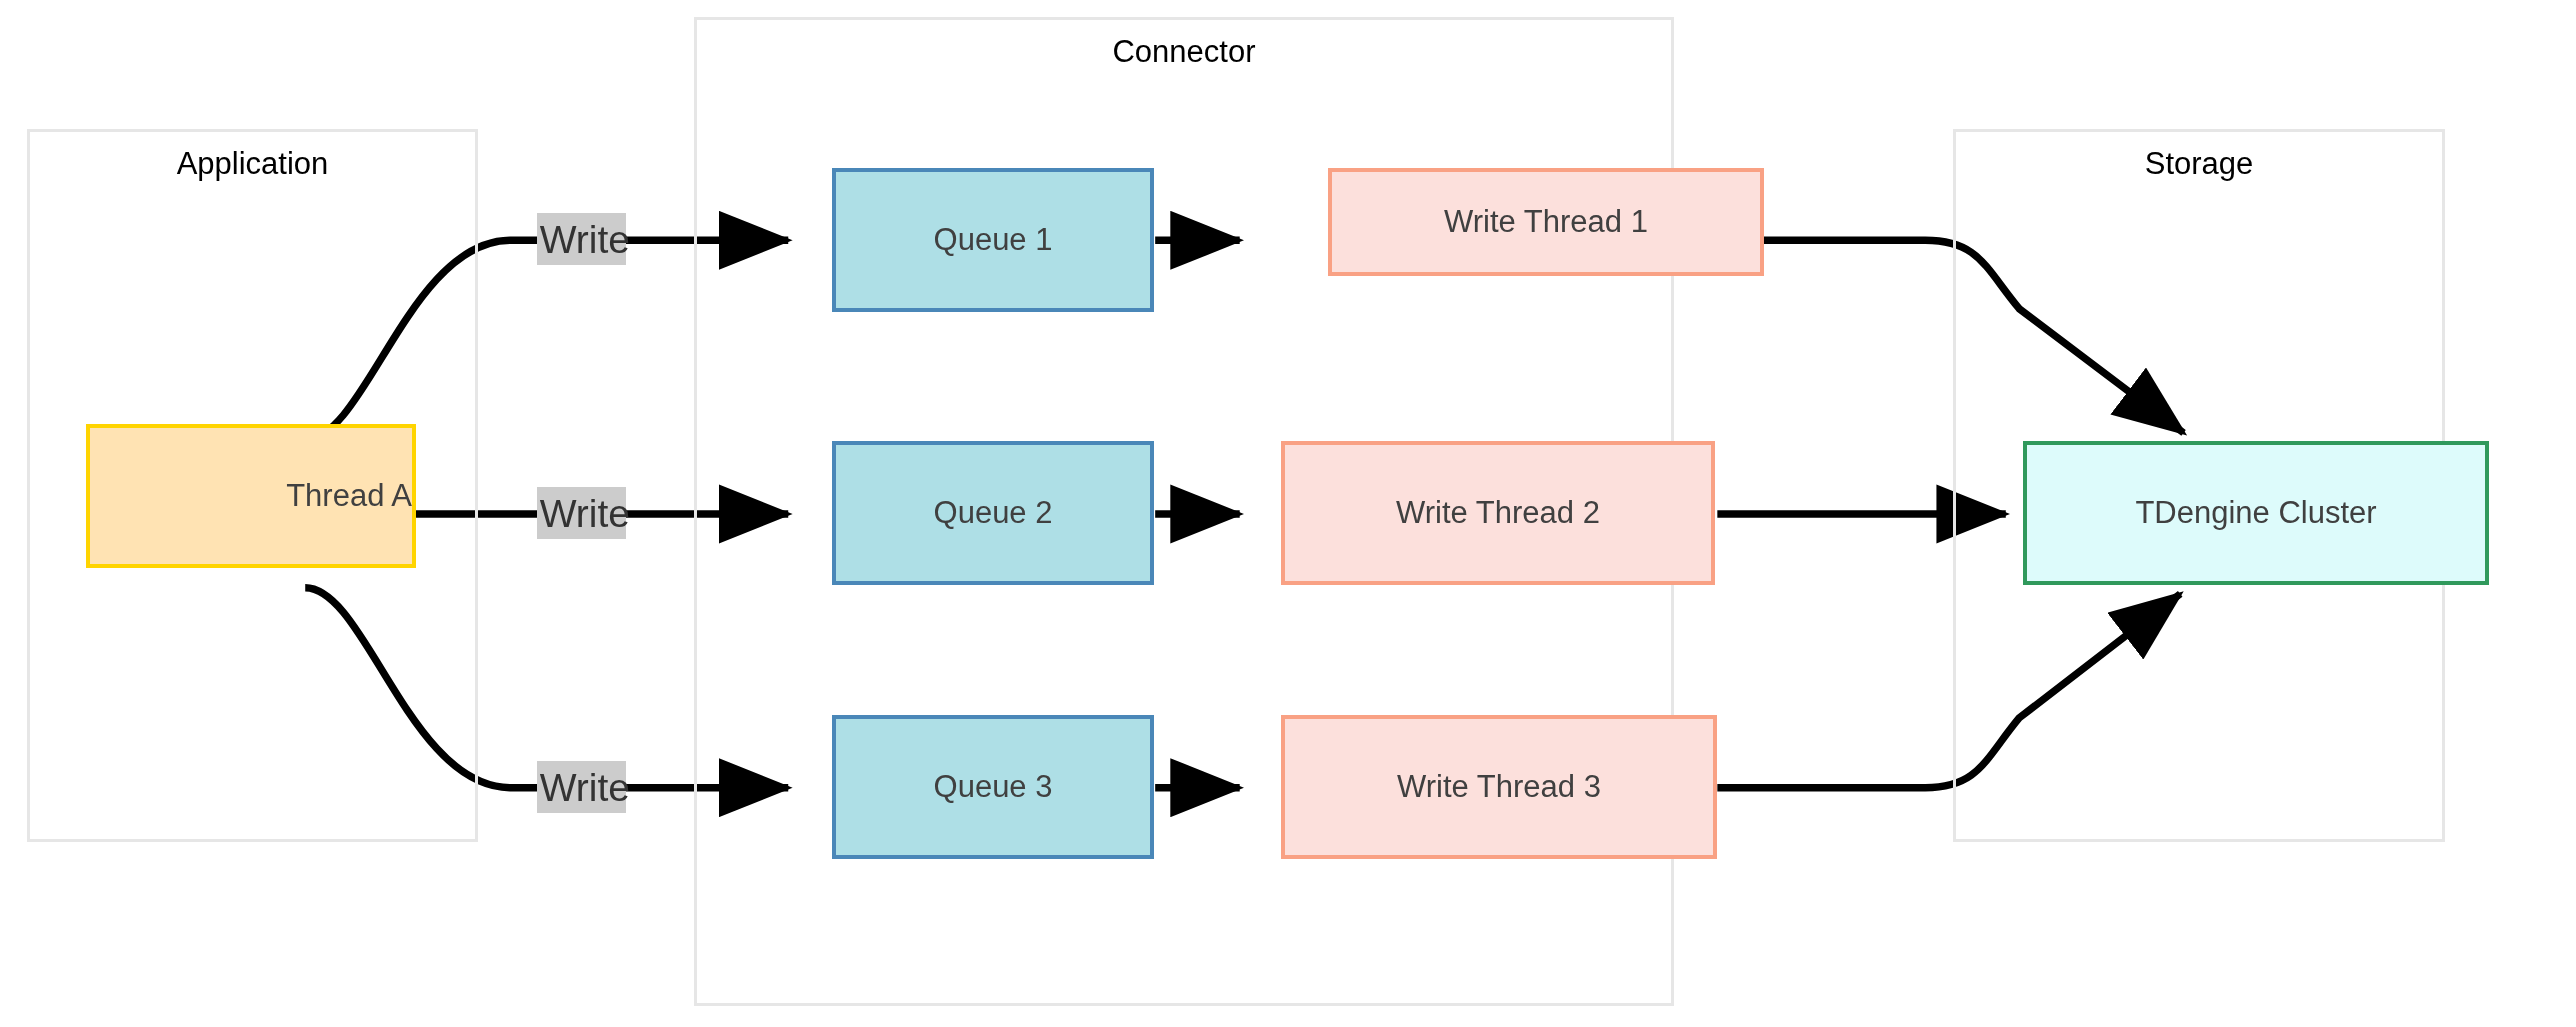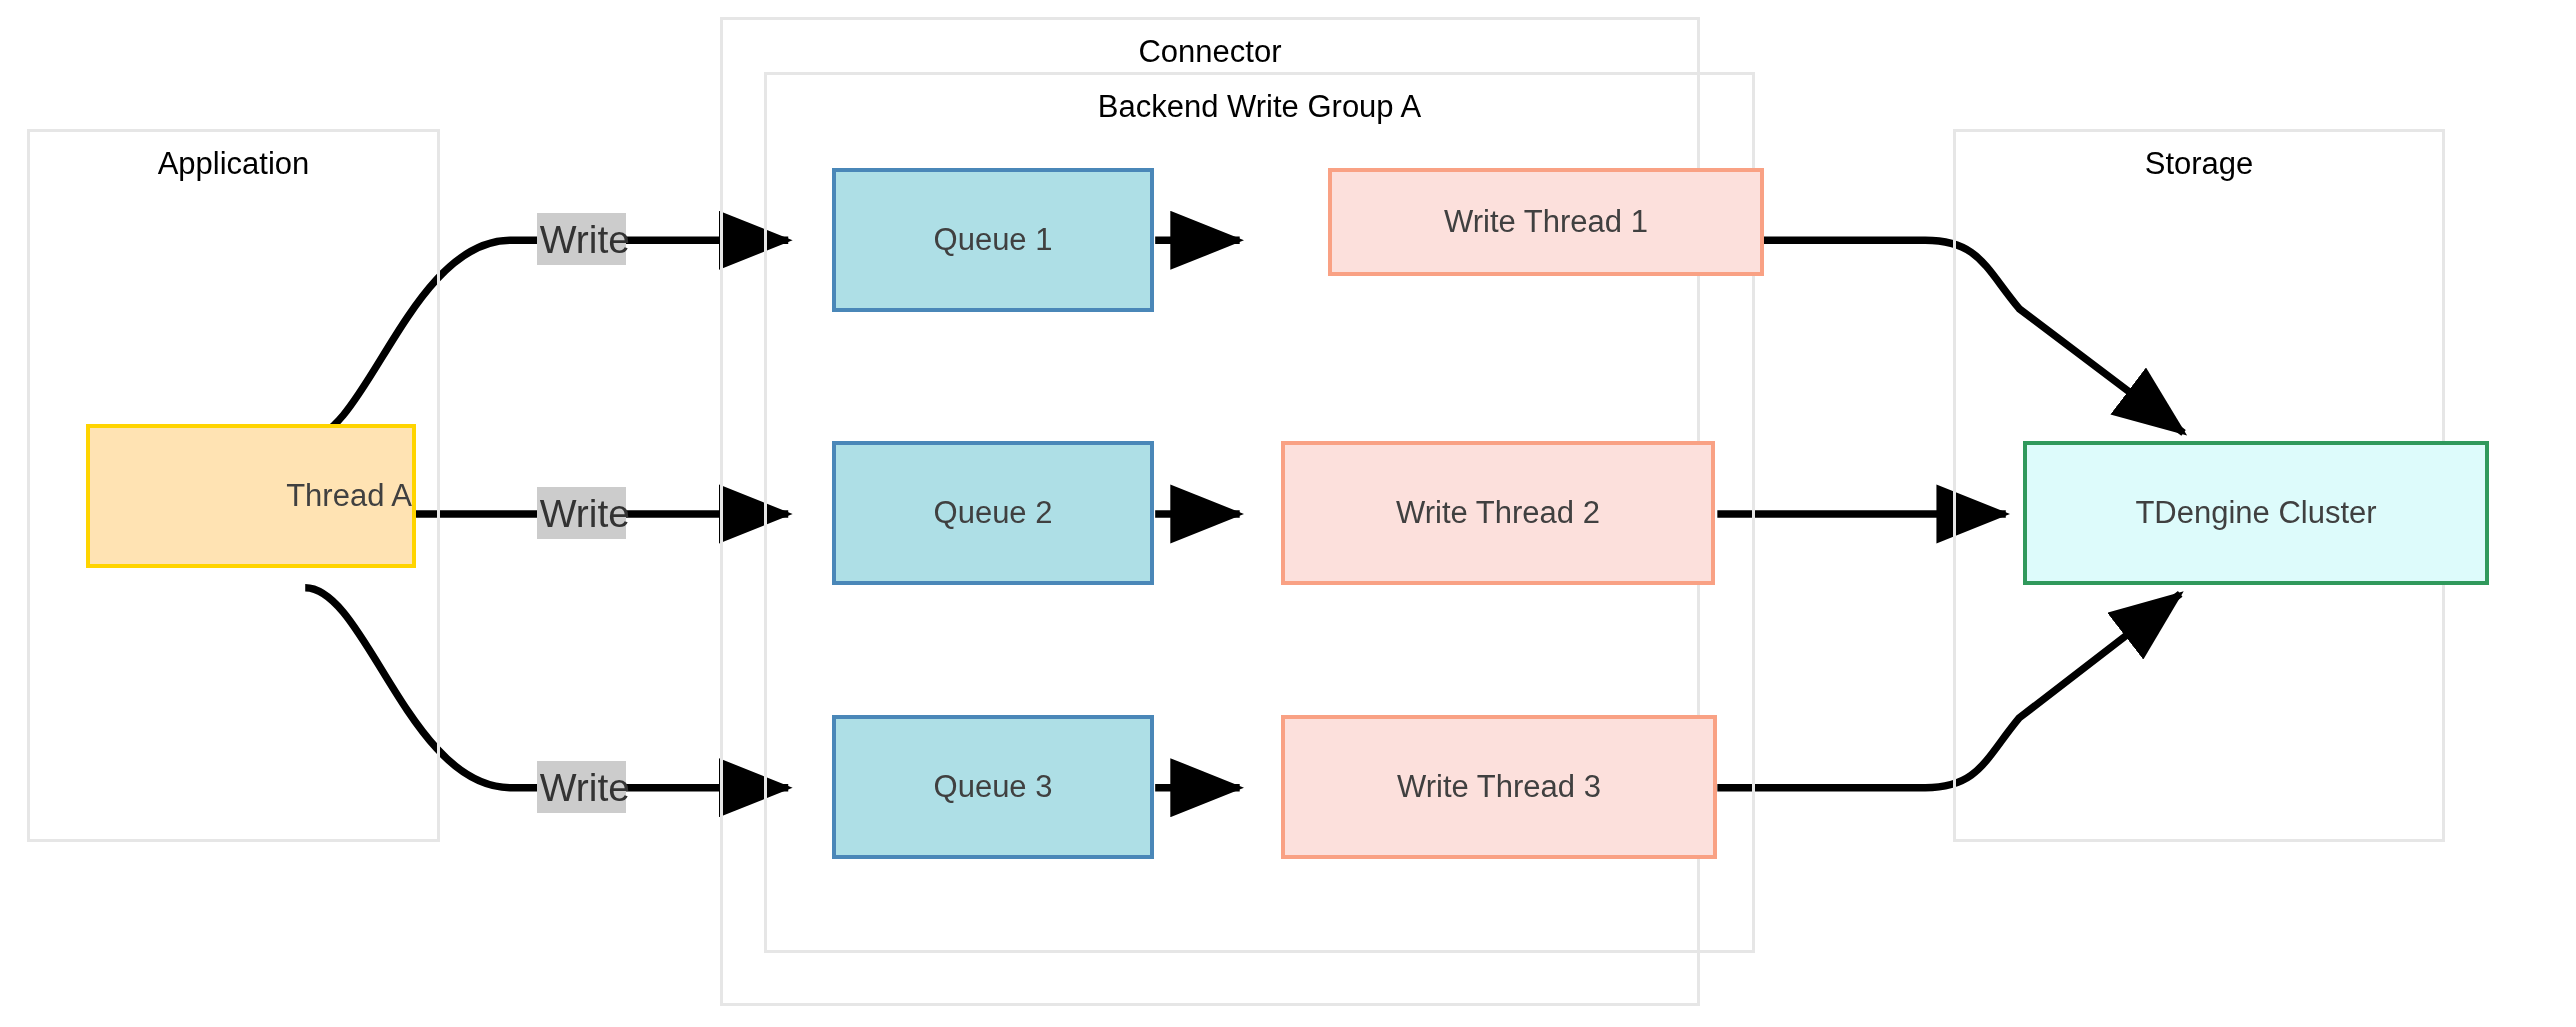--- a/index.html
+++ b/index.html
@@ -89,31 +89,28 @@
     <path d="M1722,766 L1848,766" fill="none" stroke="#000000" stroke-width="11" marker-end="url(#arrowhead)"></path>
     <path d="M1722,1174 L1848,1174" fill="none" stroke="#000000" stroke-width="11" marker-end="url(#arrowhead)"></path>
 
     <path d="M2560,358 L2870,358 C2950,358 2960,400 3010,460 L3255,645" fill="none" stroke="#000000" stroke-width="11" marker-end="url(#arrowhead)"></path>
 
     <path d="M2560,766 L2990,766" fill="none" stroke="#000000" stroke-width="11" marker-end="url(#arrowhead)"></path>
 
     <path d="M2560,1174 L2870,1174 C2950,1174 2960,1130 3010,1070 L3250,885" fill="none" stroke="#000000" stroke-width="11" marker-end="url(#arrowhead)"></path>
   </svg>
 
-  <div class="group-box" style="left:27px; top:129px; width:413px; height:713px;">
+  <div class="group-box" style="left:27px; top:129px; width:451px; height:713px;">
     <div class="group-label" style="top:16px;">Application</div>
   </div>
 
-  <div class="group-box" style="left:694px; top:17.4px; width:980px; height:989px;margin-left:26px;">
+  <div class="group-box" style="left:694px; top:17.4px; width:980px; height:989px;">
     <div class="group-label" style="top:16px;">Connector</div>
   </div>
 
-  <div class="group-box" style="left:764px; top:72px; width:991px; height:881px;">
-    <div class="group-label" style="top:16px;">Backend Write Group A</div>
-  </div>
 
   <div class="group-box" style="left:1953px; top:129px; width:492px; height:713px;">
     <div class="group-label" style="top:16px;">Storage</div>
   </div>
 
   <div class="node" style="left:86px; top:424px; width:330px; height:144px;
               border:4.7px solid #ffd400; background:#ffe3b3;justify-content:flex-end;">
     <span>Thread A</span>
   </div>
 

